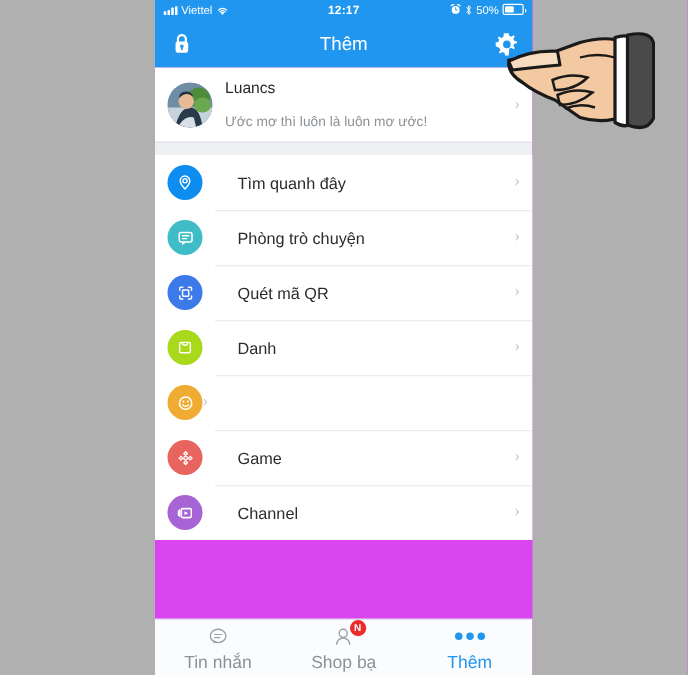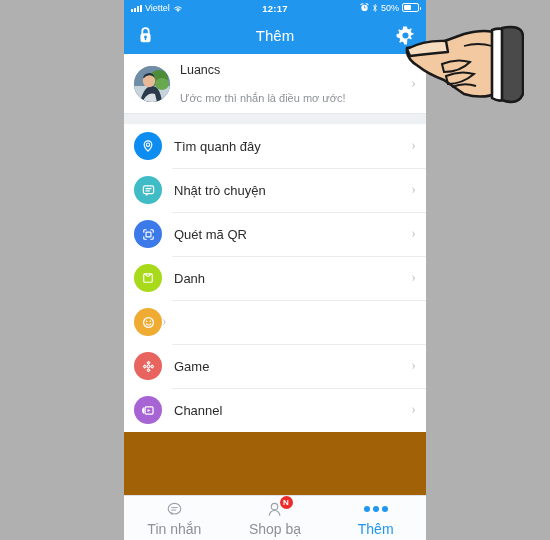--- a/index.html
+++ b/index.html
@@ -8,21 +8,21 @@
     background: #b0b0b0;
     font-family: "Liberation Sans", sans-serif;
     overflow: hidden;
   }
   #stage { position: relative; width: 550px; height: 540px; }
 
   
   #phone {
     position: absolute; left: 124px; top: 0;
     width: 302px; height: 540px;
-    background: #a16207;
+    background: #d946ef;
     overflow: hidden;
   }
 
   
   .statusbar {
     height: 16px; background: #2196ef; color: #fff;
     display: flex; align-items: center;
     padding: 0 7px; font-size: 9px; position: relative;
   }
   .sb-left { display: flex; align-items: center; gap: 3px; }
@@ -72,21 +72,21 @@
   .menu { background: #fff; }
   .gap { height: 10px; background: #eef1f4; }
   .row { display:flex; align-items:center; height: 44px;
          padding: 0 10px; position: relative; background: #fff; }
   .row + .row::before {
     content:""; position:absolute; left: 48px; right: 0; top: 0;
     height: 1px; background: #e9ecef;
   }
   .ric { width: 28px; height: 28px; border-radius: 50%; flex: none;
          display:flex; align-items:center; justify-content:center; }
-  .rlabel { margin-left: 12px; font-size: 13px; color: #2b2b2b; flex: 1; }
+  .rlabel { margin-left: 28px; font-size: 13px; color: #2b2b2b; flex: 1; }
   .chev { color: #c3c7cb; font-size: 14px; font-family:"Liberation Serif",serif; }
 
   
   .tabbar {
     position:absolute; left:0; right:0; bottom:0; height: 45px;
     background: #fbfcfd; border-top: 1px solid #dfe3e7;
     display:flex;
   }
   .tab { flex:1; display:flex; flex-direction:column;
          align-items:center; justify-content:center; gap:2px; position:relative; }
@@ -170,21 +170,21 @@
           <ellipse cx="25" cy="12" rx="9" ry="8" fill="#4f8c3a"></ellipse>
           <ellipse cx="28" cy="18" rx="7" ry="6" fill="#6aa84f"></ellipse>
           <path d="M6 36 q4-16 12-16 t10 16 Z" fill="#2b3a4a"></path>
           <circle cx="15" cy="15" r="6.2" fill="#e8b996"></circle>
           <path d="M9.3 12.6 q5.6-6 11.4-1.2 q-2 -5.4 -7.6-4 q-4.2 1.2 -3.8 5.2Z" fill="#23313f"></path>
           <path d="M10 33 q5-7 11-5 l2 8 H9Z" fill="#d8dfe6"></path>
         </svg>
       </div>
       <div class="ptext">
         <div class="pname">Luancs</div>
-        <div class="pstatus">Ước mơ thì nhắn là điều mơ ước!</div>
+        <div class="pstatus">Ước mơ thì luôn là luôn mơ ước!</div>
       </div>
       <span class="chev">›</span>
     </div>
 
     <div class="gap"></div>
 
     <div class="menu">
 
       <div class="row">
         <span class="ric" style="background:#0d8df0">
@@ -198,21 +198,21 @@
       </div>
 
       <div class="row">
         <span class="ric" style="background:#3fbcc6">
           <svg width="17" height="17" viewBox="0 0 18 18">
             <rect x="3.6" y="4.2" width="10.8" height="8" rx="1.6" stroke="#fff" stroke-width="1.3" fill="none"></rect>
             <path d="M6.2 12.2 L6.2 15 L9.4 12.2Z" fill="#fff"></path>
             <path d="M6.2 7 H11.8 M6.2 9.4 H10" stroke="#fff" stroke-width="1.1" stroke-linecap="round"></path>
           </svg>
         </span>
-        <span class="rlabel">Nhật trò chuyện</span>
+        <span class="rlabel">Phòng trò chuyện</span>
         <span class="chev">›</span>
       </div>
 
       <div class="row">
         <span class="ric" style="background:#3b7ae8">
           <svg width="17" height="17" viewBox="0 0 18 18">
             <path d="M4 6.6 V4.8 a.8.8 0 0 1 .8-.8 H6.6 M11.4 4 h1.8 a.8.8 0 0 1 .8.8 V6.6
                      M14 11.4 v1.8 a.8.8 0 0 1-.8.8 h-1.8 M6.6 14 H4.8 a.8.8 0 0 1-.8-.8 v-1.8" stroke="#fff" stroke-width="1.25" fill="none" stroke-linecap="round"></path>
             <rect x="6.4" y="6.4" width="5.2" height="5.2" rx=".6" stroke="#fff" stroke-width="1.25" fill="none"></rect>
           </svg>

